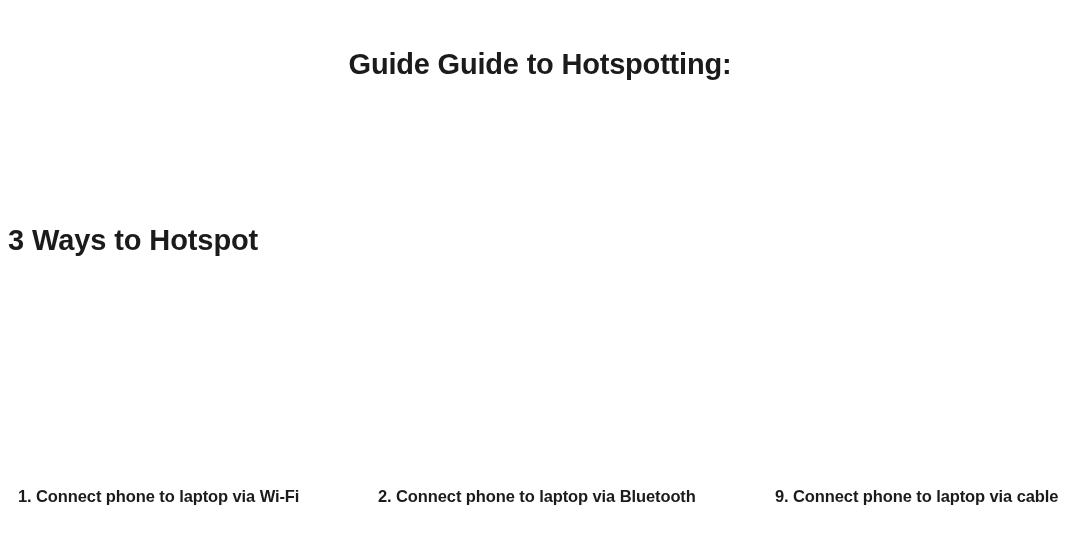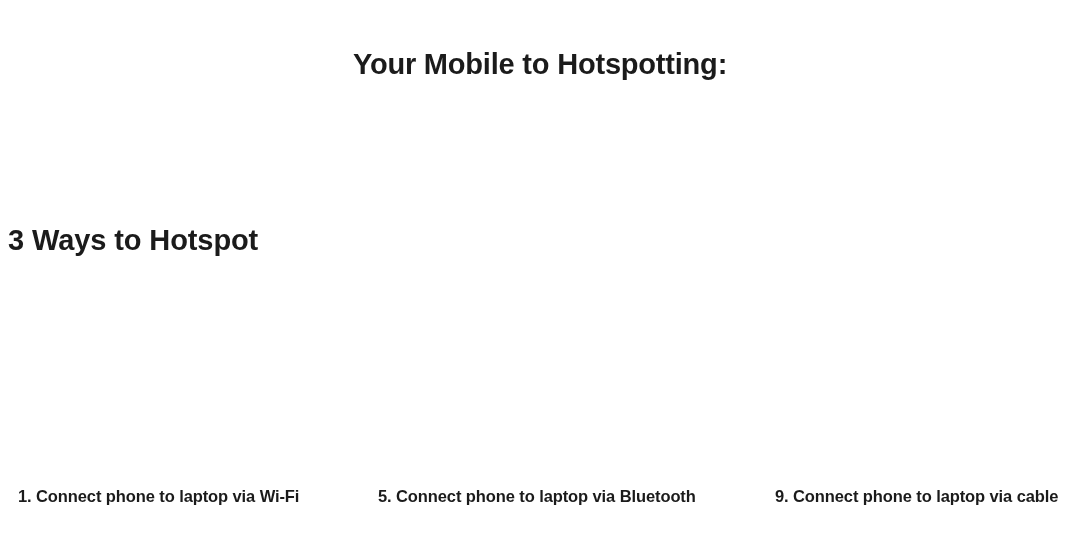--- a/index.html
+++ b/index.html
@@ -87,26 +87,26 @@
     width: 1080px;
     height: 185px;
   }
 </style>
 </head>
 <body>
 
 <div class="page">
 
   <div class="title-block">
-    <div class="title-line title-line-1">Your Mobile to Hotspotting:</div>
+    <div class="title-line title-line-1">Guide Guide to Hotspotting:</div>
   </div>
 
   <div class="subtitle">3 Ways to Hotspot</div>
 
   <div class="illustration-area"></div>
 
   <div class="captions">
     <div class="caption caption-1">1. Connect phone to laptop via Wi-Fi</div>
-    <div class="caption caption-2">5. Connect phone to laptop via Bluetooth</div>
+    <div class="caption caption-2">2. Connect phone to laptop via Bluetooth</div>
     <div class="caption caption-3">9. Connect phone to laptop via cable</div>
   </div>
 
 </div>
 
 </body></html>

